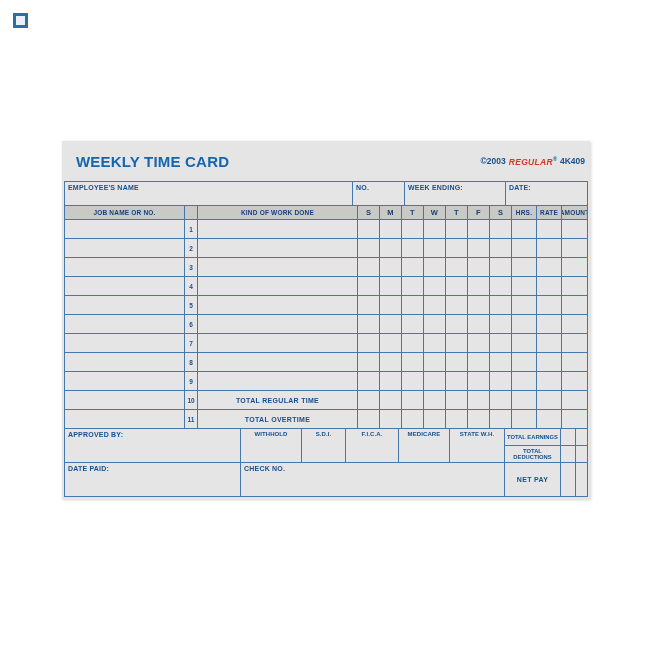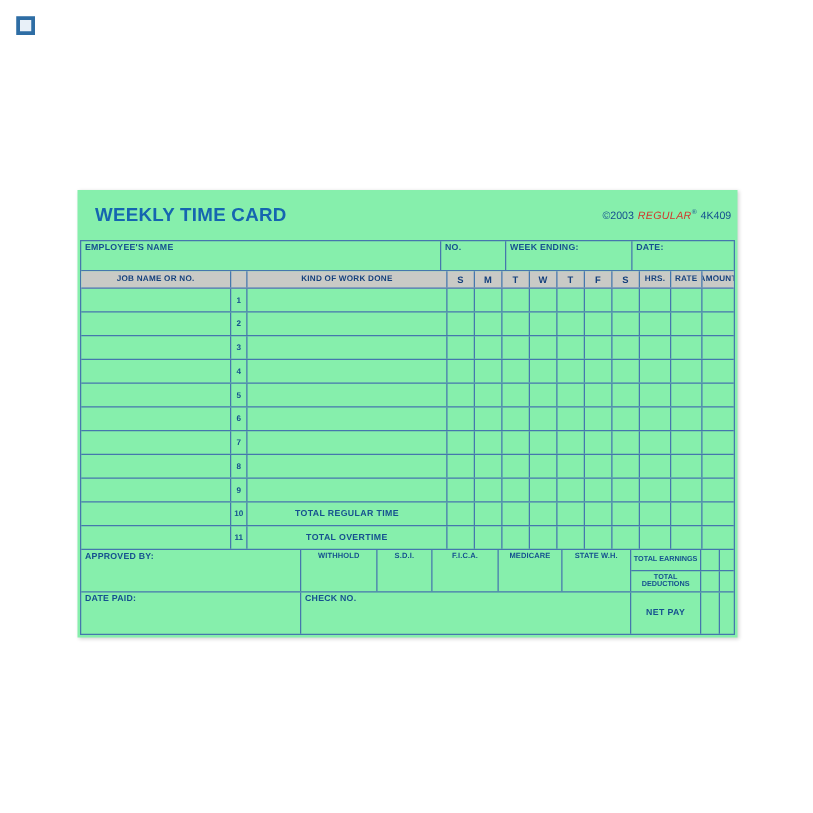--- a/index.html
+++ b/index.html
@@ -9,32 +9,32 @@
     background: #ffffff;
     font-family: "Liberation Sans", sans-serif;
     overflow: hidden;
   }
   .corner-mark {
     position: absolute; left: 13px; top: 13px;
     width: 15px; height: 15px;
     border: 3px solid #2e6da4; background: #e8f0f8;
   }
   .card {
-    position: absolute; left: 62px; top: 152px;
+    position: absolute; left: 62px; top: 141px;
     width: 528px; height: 358px;
-    background: #86efac;
+    background: #e5e5e5;
     box-shadow: 1px 1px 3px rgba(0,0,0,.18);
   }
   .titlebar {
     position: absolute; left: 2px; top: 0;
     width: 524px; height: 40px;
     display: flex; align-items: center; justify-content: space-between;
   }
   .title { font-size: 15px; font-weight: bold; color: #1565B0; padding-left: 12px; letter-spacing: .2px; }
-  .brandline { font-size: 8.5px; font-weight: normal; color: #15508F; padding-right: 3px; display: flex; align-items: baseline; gap: 3px; white-space: nowrap; }
+  .brandline { font-size: 8.5px; font-weight: bold; color: #15508F; padding-right: 3px; display: flex; align-items: baseline; gap: 3px; white-space: nowrap; }
   .brand { color: #D2372B; font-style: italic; letter-spacing: .3px; }
   .reg { font-size: 5.5px; vertical-align: super; }
   .table {
     position: absolute; left: 2px; top: 40px;
     width: 524px; height: 316px;
     border: 1px solid #4577AD;
     display: flex; flex-direction: column;
   }
   .row { display: flex; border-bottom: 1px solid #4577AD; }
   .row.nb { border-bottom: none; }

